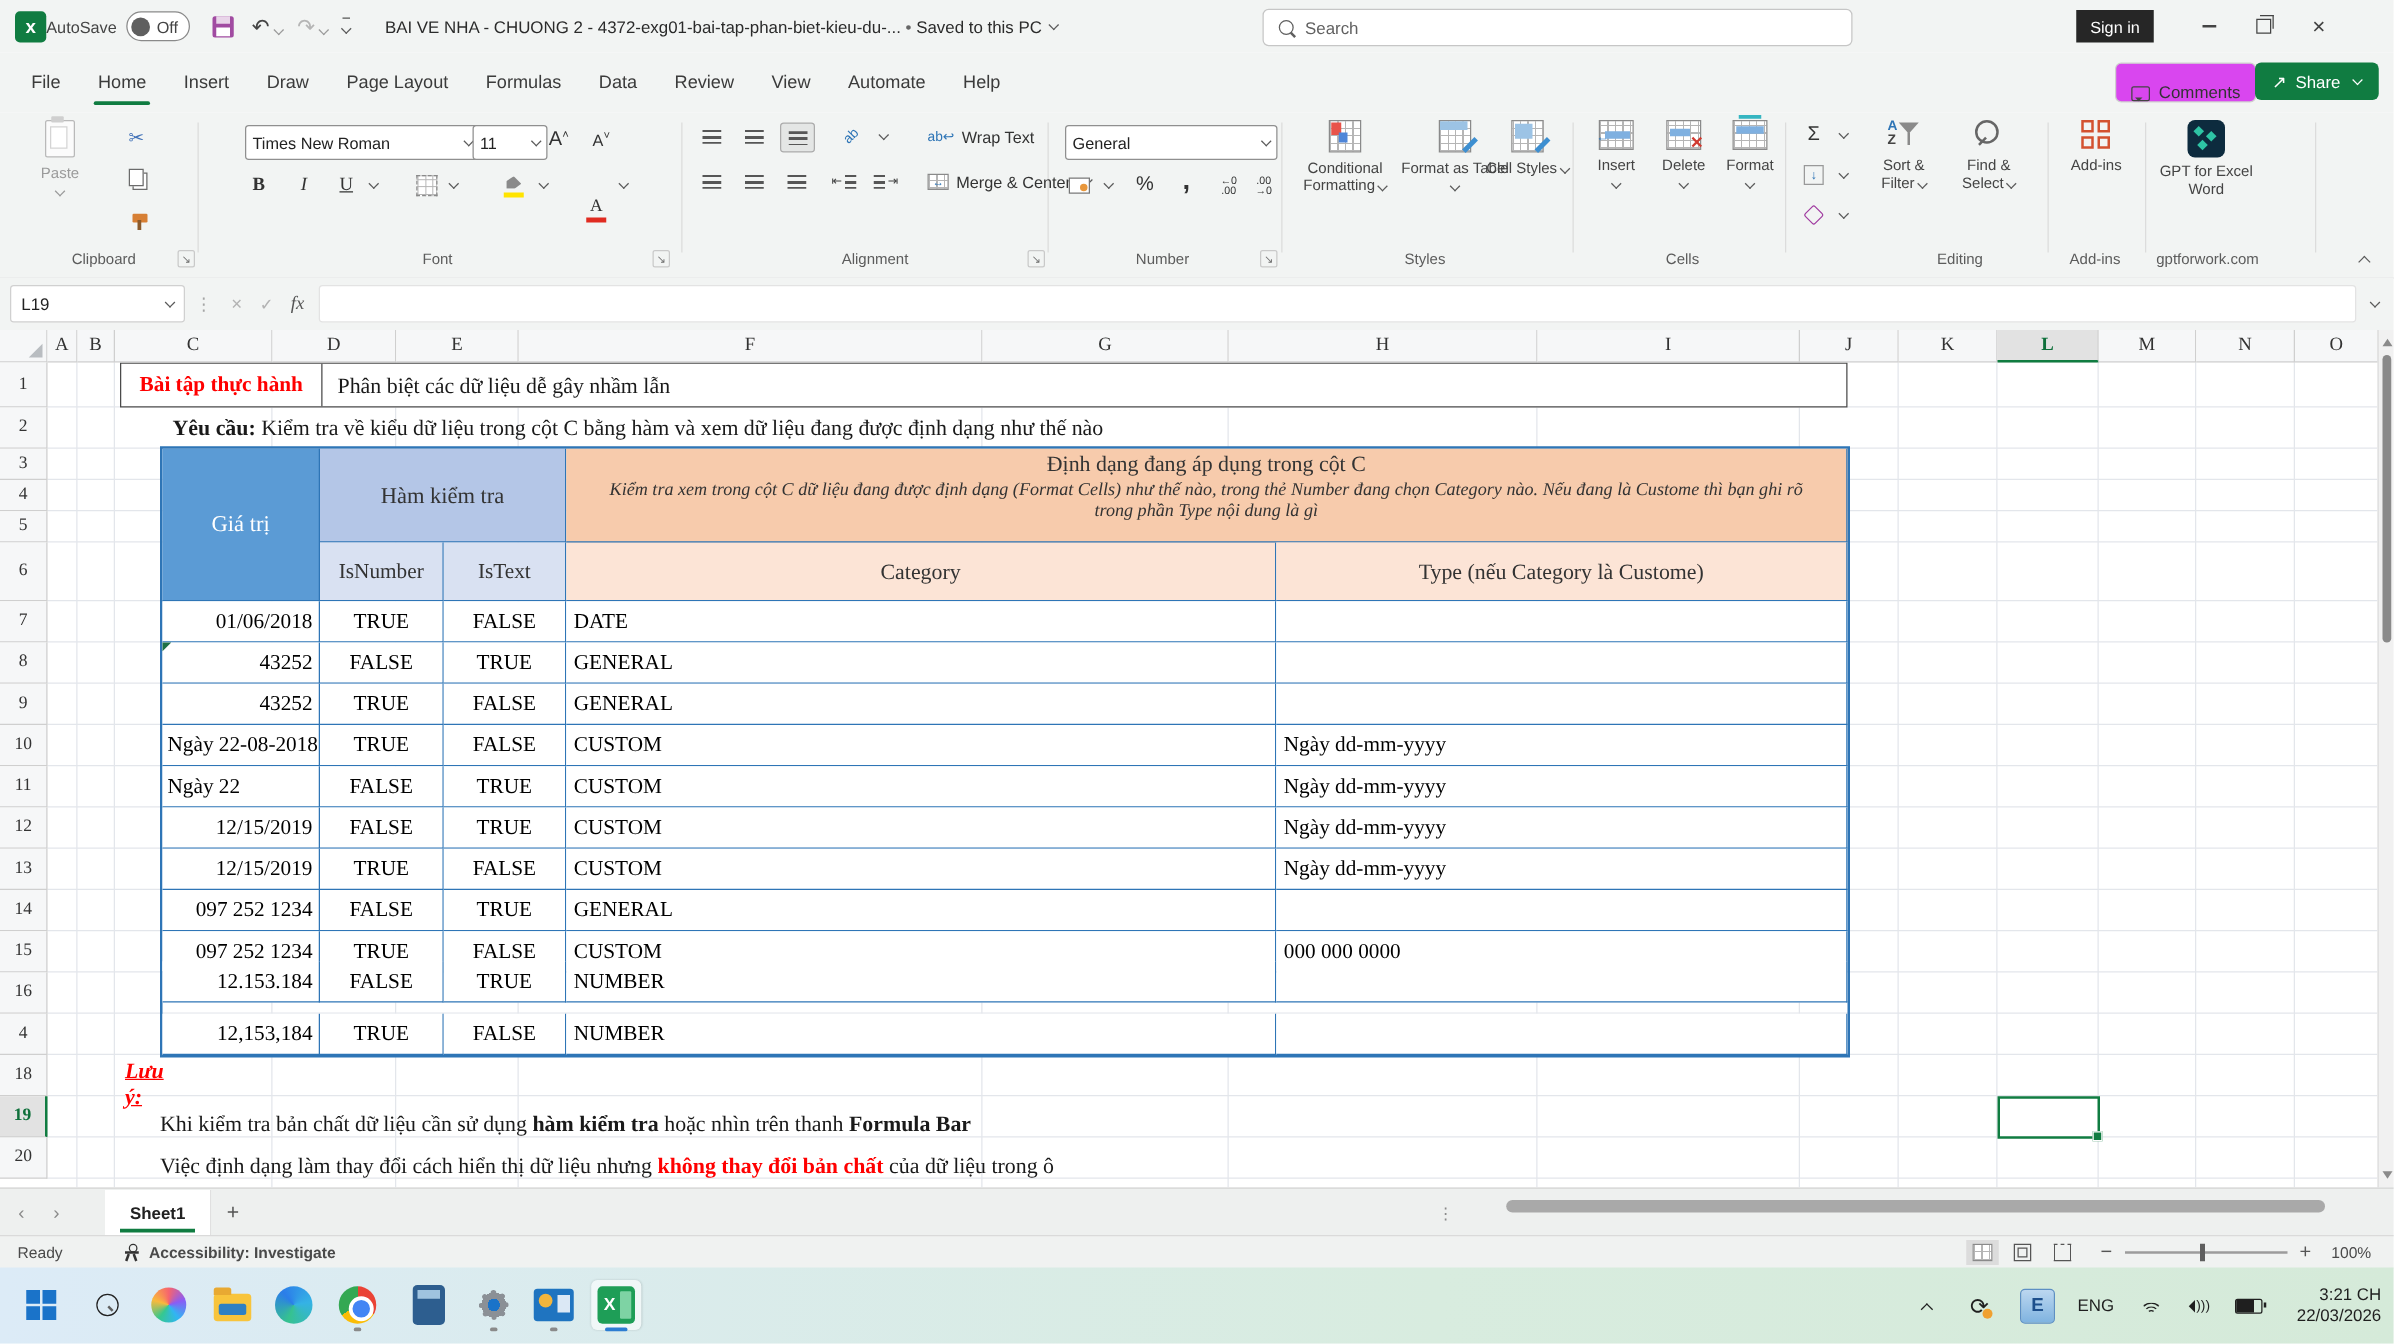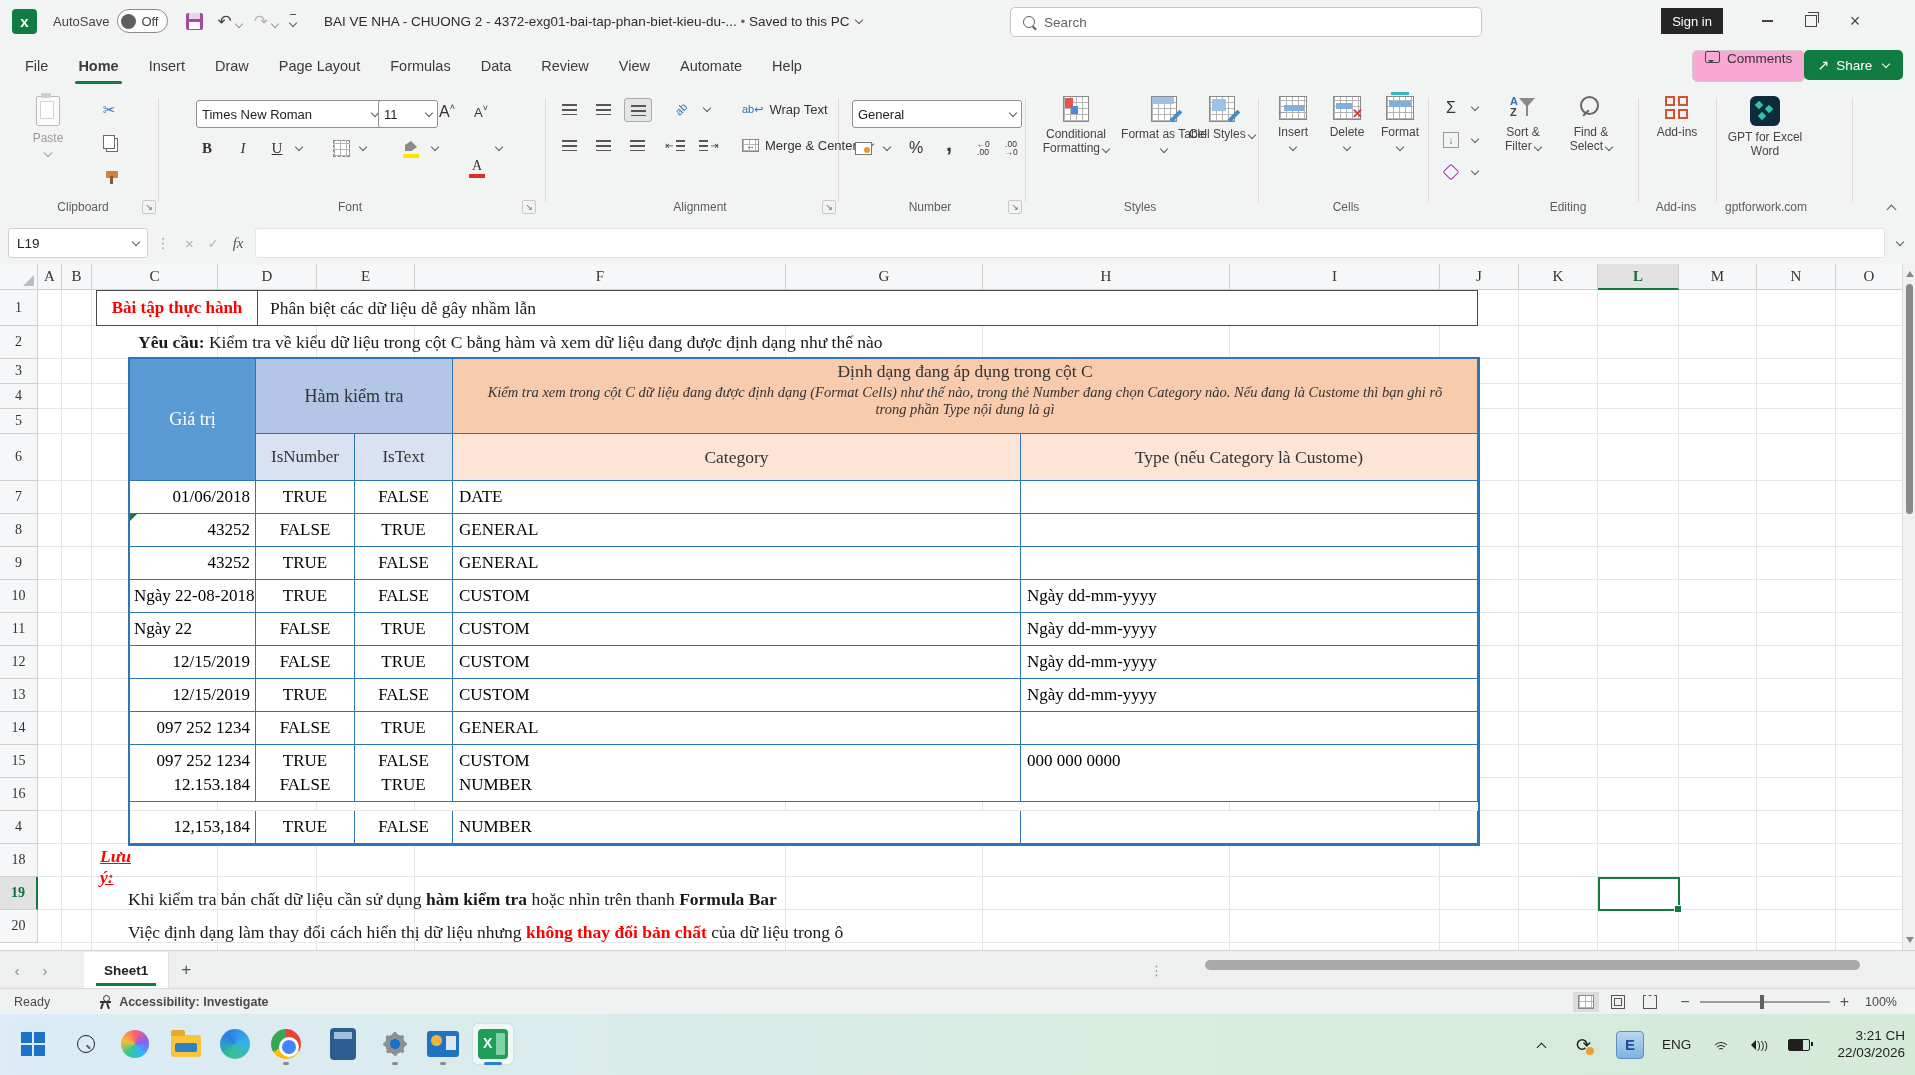--- a/index.html
+++ b/index.html
@@ -27,23 +27,23 @@
   .mag:after{content:"";position:absolute;width:5px;height:1.6px;background:#5f5f5f;transform:rotate(45deg);left:8px;top:10px}
   #signin{left:1661px;top:8px;width:62px;height:26px;background:#262626;color:#fff;font-size:13px;display:flex;align-items:center;justify-content:center}
   .winbtn{width:44px;height:34px;display:flex;align-items:center;justify-content:center;color:#444;font-size:15px}
   .restore-ic{width:10px;height:10px;border:1.2px solid #444;position:relative}
   .restore-ic:before{content:"";position:absolute;left:2px;top:-4px;width:10px;height:10px;border-top:1.2px solid #444;border-right:1.2px solid #444}
   .min-ic{width:11px;height:1.4px;background:#444}
 
   
   #tabrow{left:0;top:42px;width:1915px;height:48px;background:#f2f4f3}
   .rtab{position:relative;padding:0 15px;line-height:46px;font-size:14.5px;color:#3b3b3b;cursor:default}
-  .rtab.active{font-weight:700}
+  .rtab.active{font-weight:400}
   .rtab.active:after{content:"";position:absolute;left:12px;right:12px;bottom:5px;height:3px;border-radius:2px;background:#107c41}
-  #comments-btn{left:1692px;top:50px;height:30px;border:1px solid #cfcfcf;border-radius:5px;background:#f9a8d4;display:flex;align-items:flex-start;padding:0 12px;gap:7px;font-size:13.5px;color:#333}
+  #comments-btn{left:1692px;top:50px;height:30px;border:1px solid #cfcfcf;border-radius:5px;background:#d946ef;display:flex;align-items:flex-end;padding:0 12px;gap:7px;font-size:13.5px;color:#333}
   .bubble{width:13px;height:10px;border:1.5px solid #444;border-radius:2px;position:relative}
   .bubble:after{content:"";position:absolute;left:2px;bottom:-4px;border:3px solid transparent;border-top-color:#444}
   #share-btn{left:1804px;top:50px;width:99px;height:30px;border-radius:5px;background:#107c41;color:#fff;display:flex;align-items:center;justify-content:center;gap:7px;font-size:13.5px}
   #share-btn .chv{border-color:#fff}
 
   
   #ribbon{left:0;top:90px;width:1915px;height:132px;background:#f2f4f3;border-bottom:1px solid #d9d9d9}
   .rdiv{position:absolute;top:8px;height:104px;width:1px;background:#dcdcdc}
   .grplabel{position:absolute;top:110px;font-size:12px;color:#5c5c5c;transform:translateX(-50%);white-space:nowrap}
   .launcher{position:absolute;top:110px;width:12px;height:12px;color:#707070;font-size:9px;line-height:12px;text-align:center;border:1px solid #c9c9c9;border-radius:2px}
@@ -156,21 +156,21 @@
   .spk{width:0;height:0;border:5px solid transparent;border-right-color:#1f1f1f;position:relative}
   .e-ic{width:26px;height:26px;border-radius:4px;background:linear-gradient(#bcd7f0,#7fb3e0);border:1px solid #5d8fc4;color:#1d4f8c;font-weight:bold;font-size:15px;display:flex;align-items:center;justify-content:center}
   .sync-ic{font-size:18px;color:#1f1f1f;position:relative}
   .sync-ic i{position:absolute;right:-3px;bottom:1px;width:8px;height:8px;border-radius:50%;background:#f0a030}
 </style>
 </head>
 <body>
 
 <div id="titlebar" class="abs flex">
   <div style="margin-left:12px" class="xl-logo">x</div>
-  <span style="margin-left:16px;font-size:13px;color:#444">AutoSave</span>
+  <span style="font-size:13px;color:#444">AutoSave</span>
   <div class="autosave-pill" style="margin-left:8px">
     <div class="autosave-knob"></div>
     <span>Off</span>
   </div>
   <div style="margin-left:18px" class="save-floppy"></div>
   <span class="qat-btn" style="margin-left:14px">↶<i class="chv sm gray"></i></span>
   <span class="qat-btn" style="color:#b5b5b5">↷<i class="chv sm gray"></i></span>
   <span class="qat-btn" style="font-size:12px;border-top:1.5px solid #555;padding-top:0px"><i class="chv sm" style="margin:0"></i></span>
   <span id="doc-title" style="margin-left:22px">
     <span>BAI VE NHA - CHUONG 2 - 4372-exg01-bai-tap-phan-biet-kieu-du-...</span> <span style="color:#666">•</span>

